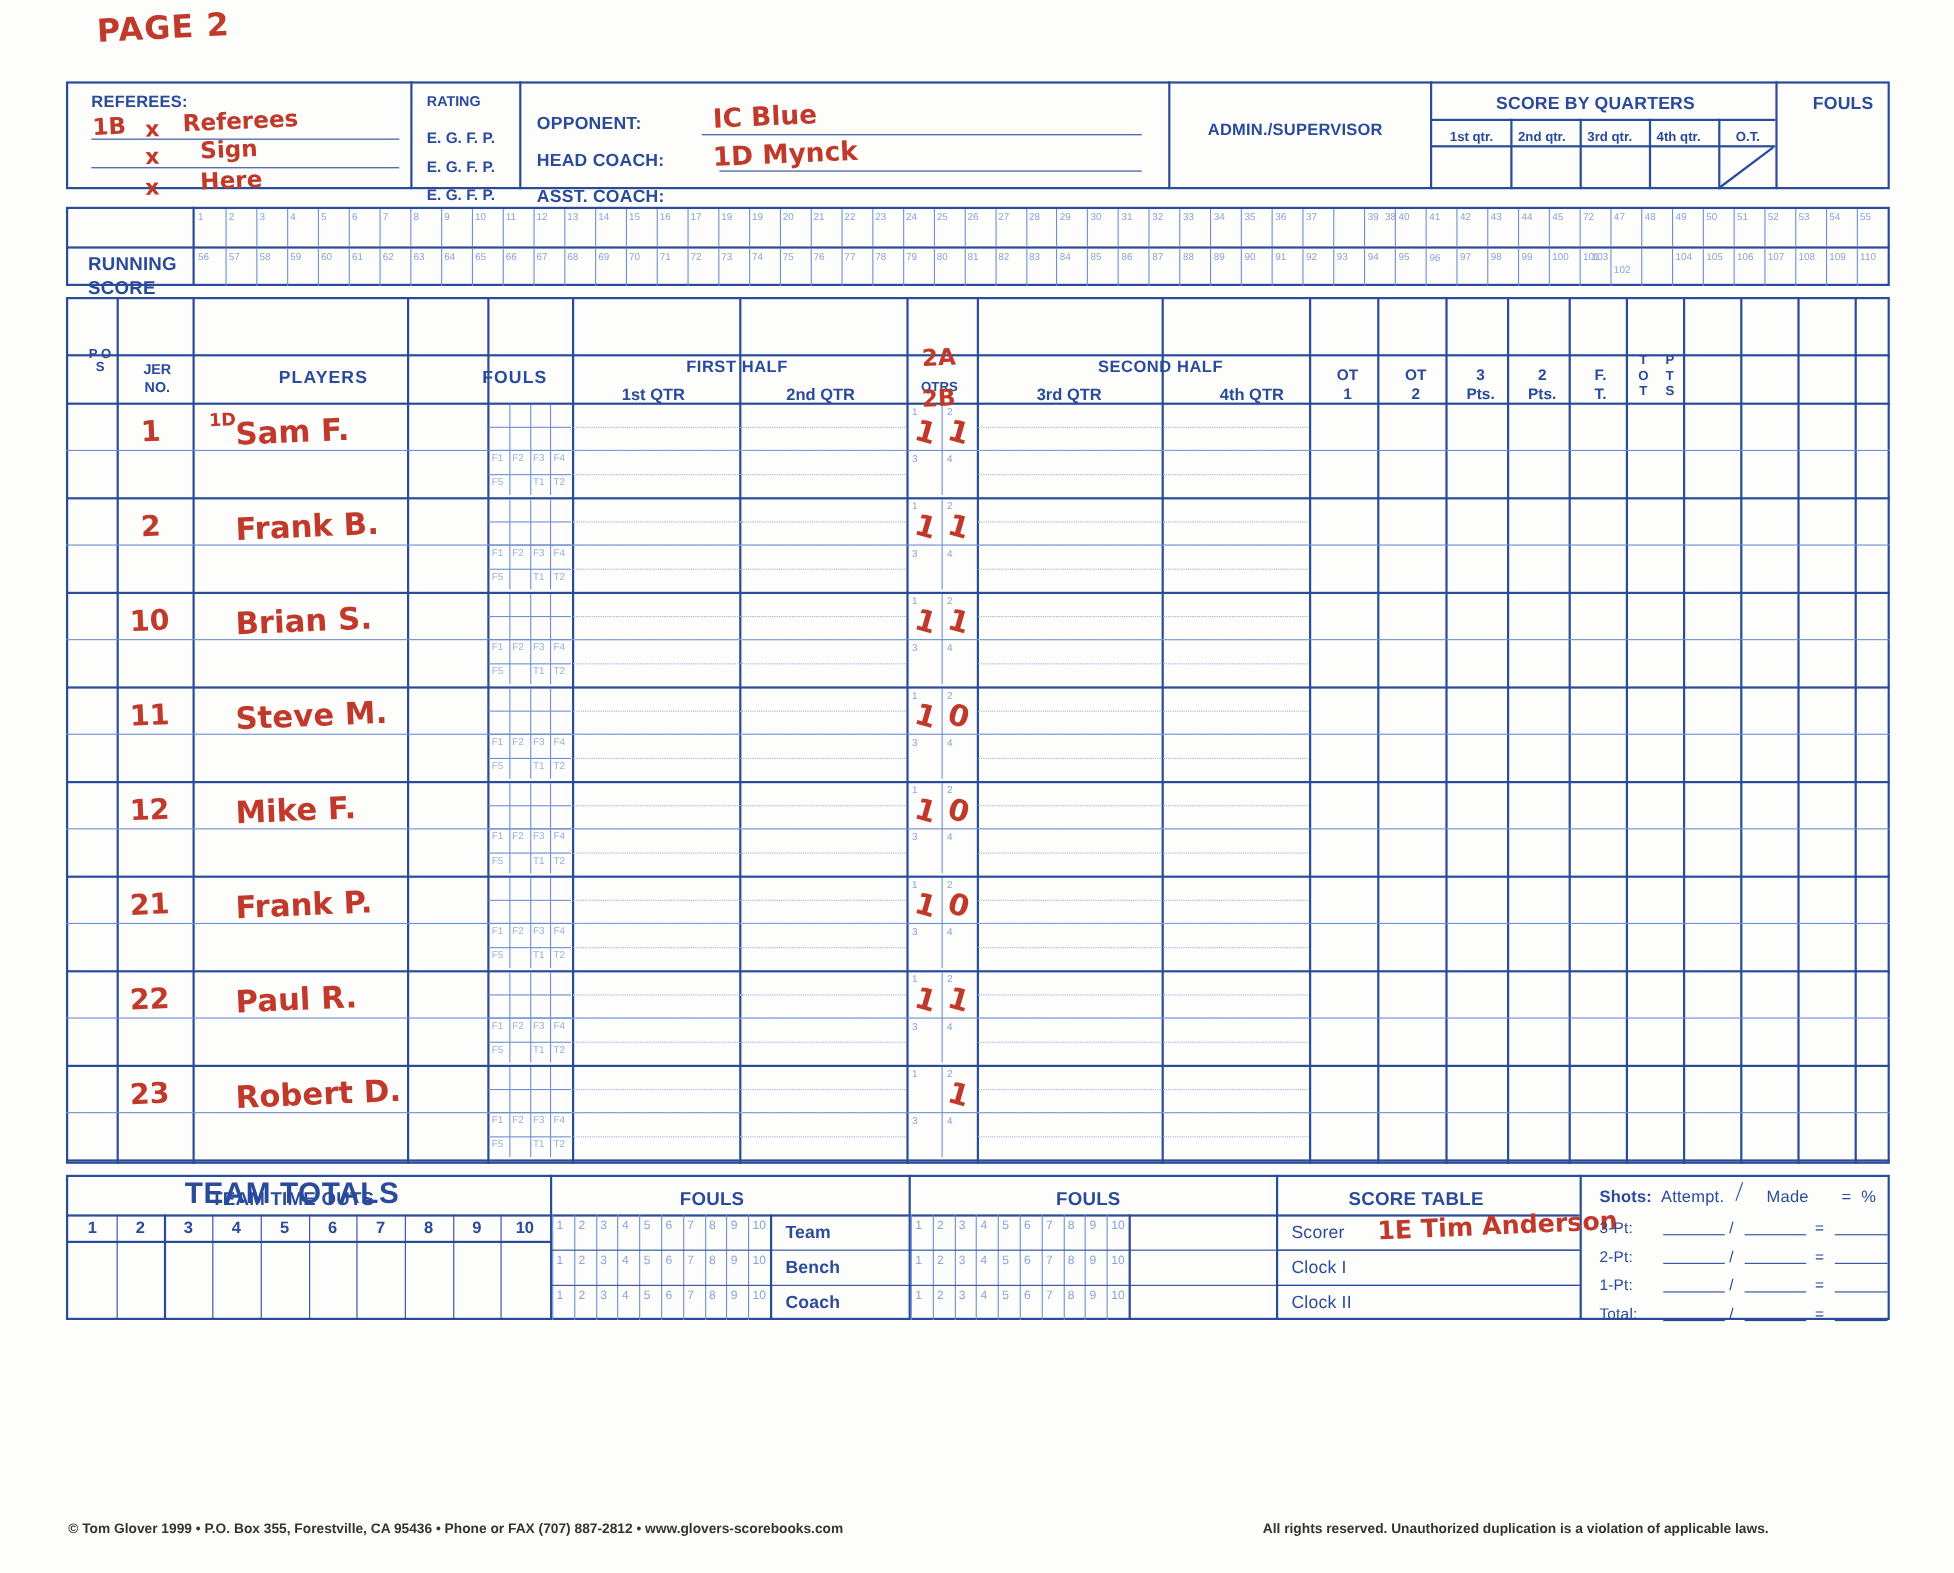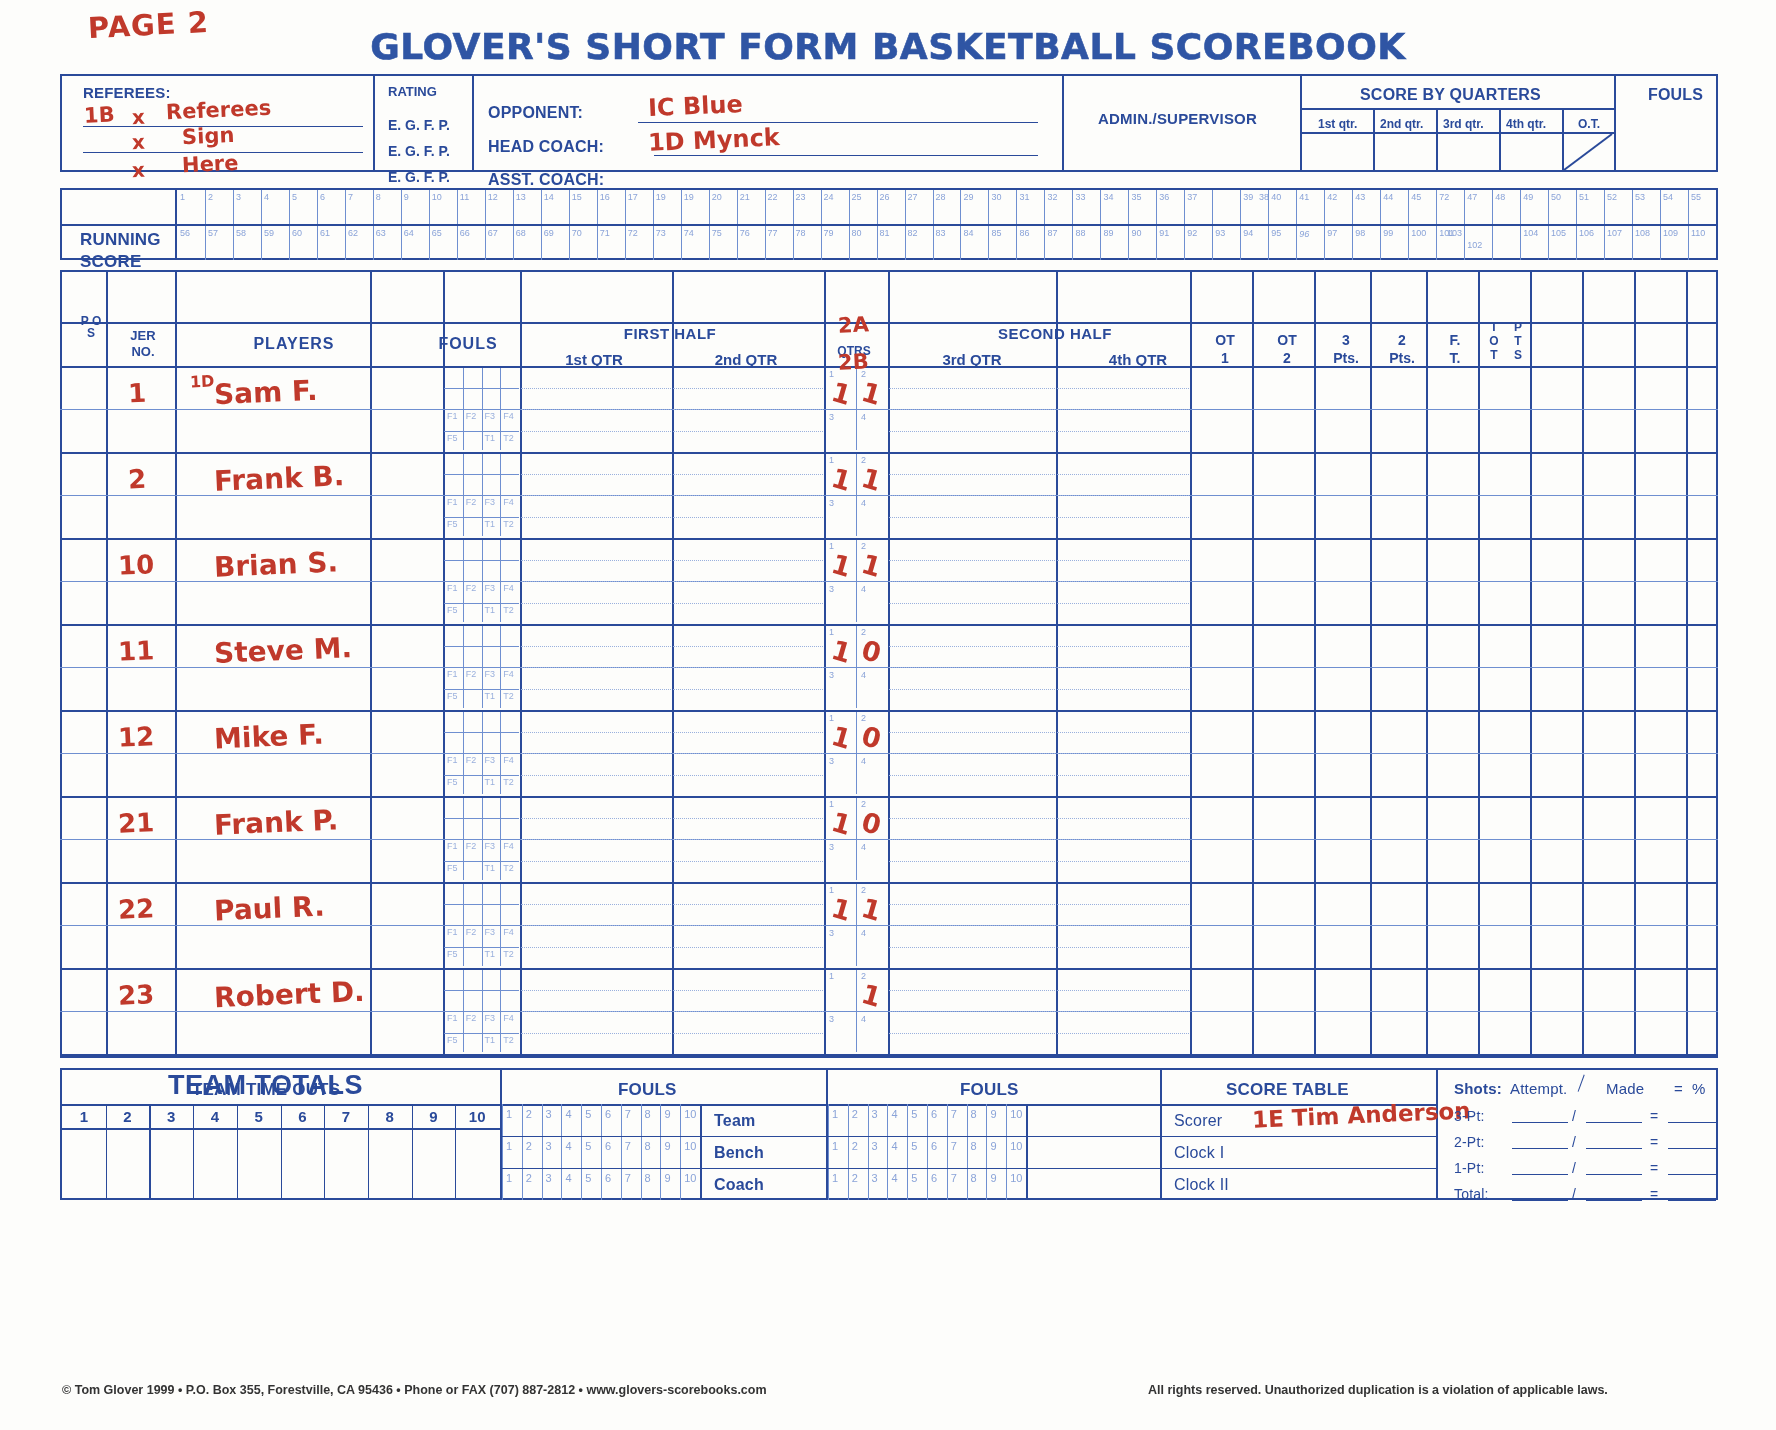--- a/index.html
+++ b/index.html
@@ -58,21 +58,20 @@
 
   .footer{position:absolute;font-size:12.5px;font-weight:bold;color:#333;}
 </style>
 </head>
 <body>
 
 <div class="sheet">
 
   <div id="page-mark" class="hand">PAGE 2</div>
 
-  <div id="title">GLOVER'S SHORT FORM BASKETBALL SCOREBOOK</div>
 
   <div class="bx" id="hdr"></div>
 
   <div class="ln" style="left:472px;top:74px;width:2px;height:98px;"></div>
   <div class="ln" style="left:1062px;top:74px;width:2px;height:98px;"></div>
   <div class="ln" style="left:1300px;top:74px;width:2px;height:98px;"></div>
   <div class="ln" style="left:1614px;top:74px;width:2px;height:98px;"></div>
   <div class="ln" style="left:373px;top:74px;width:1.5px;height:98px;"></div>
 
   <div class="lbl" style="left:83px;top:84px;">REFEREES:</div>

